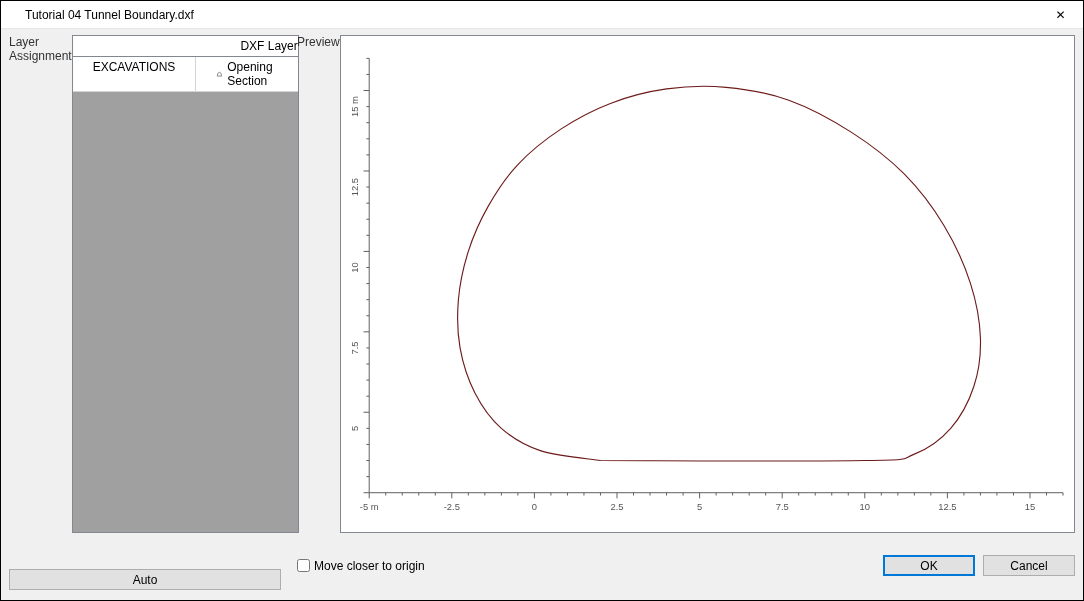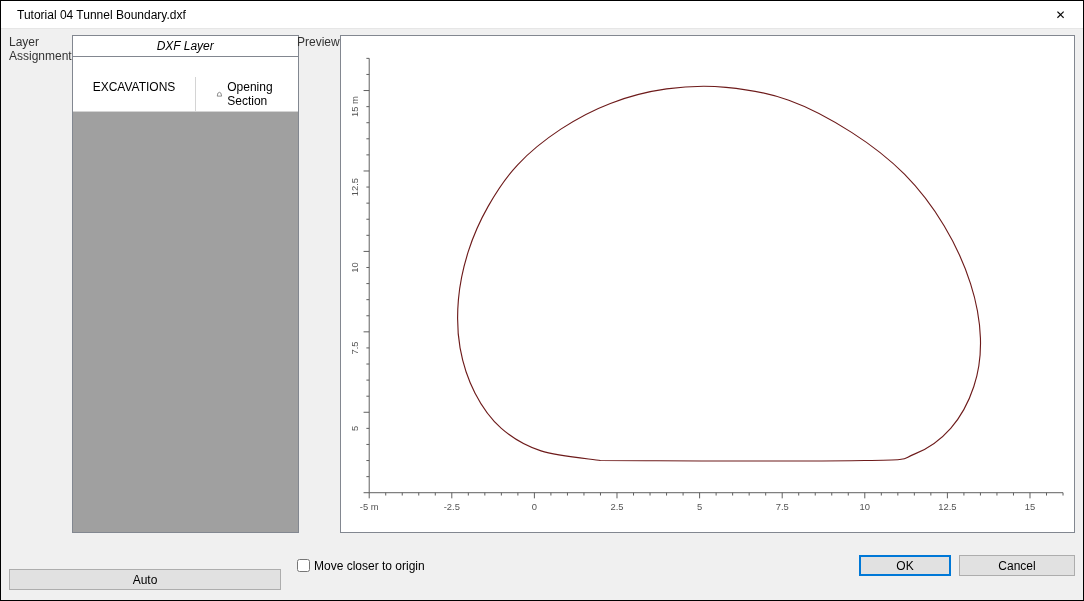--- a/index.html
+++ b/index.html
@@ -1,46 +1,46 @@
 <!DOCTYPE html>
 <html><head>
 <meta charset="utf-8">
 <style>
 * { box-sizing: border-box; margin: 0; padding: 0; font-family: "Segoe UI", Tahoma, sans-serif; font-size: 12px; }
 body { background: #fff; }
 
 .window { width: 1084px; height: 601px; border: 1px solid #000; background: #f0f0f0; display: flex; flex-direction: column; }
 
 .titlebar { height: 28px; background: #fff; display: flex; align-items: center; border-bottom: 1px solid #e6e6e6; }
-.titlebar .title { padding-left: 16px; flex: 1; }
+.titlebar .title { padding-left: 24px; flex: 1; }
 .titlebar .close { width: 45px; height: 100%; display: flex; align-items: center; justify-content: center; font-size: 16px; cursor: pointer; }
 
 .body { flex: 1; display: flex; padding: 6px 8px 0 8px; gap: 8px; min-height: 0; }
 
 .left { width: 280px; display: flex; }
 .section-label { color: #333; margin-bottom: 2px; }
 .grid { border: 1px solid #828790; background: #a0a0a0; flex: 1; display: flex; flex-direction: column; }
 .grid-header { display: flex; background: #f0f0f0; }
-.grid-header .cell { flex: 1; text-align: center; padding: 3px 16px; border-right: 1px solid #828790; border-bottom: 1px solid #828790; background: #fff; font-style: italic; }
+.grid-header .cell { flex: 1; text-align: right; padding: 3px 0; border-right: 1px solid #828790; border-bottom: 1px solid #828790; background: #fff; }
 .grid-header .cell:last-child { border-right: none; }
 .grid-row { display: flex; background: #fff; border-bottom: 1px solid #d4d4d4; }
-.grid-row .cell { flex: 1; padding: 3px 20px; border-right: 1px solid #d4d4d4; margin-top: 20px; }
+.grid-row .cell { flex: 1; padding: 3px 20px; border-right: 1px solid #d4d4d4; }
 .grid-row .cell:last-child { border-right: none; display: flex; align-items: center; gap: 4px; }
 .btype-icon { width: 12px; height: 12px; display: inline-block; }
 
 .right { flex: 1; display: flex; flex-direction: row; min-width: 0; }
 .preview { flex: 1; border: 1px solid #828790; background: #fff; position: relative; overflow: hidden; }
 .preview svg { width: 100%; height: 100%; display: block; }
 
 .footer { display: flex; align-items: center; padding: 8px 8px 10px 8px; gap: 8px; }
 .left-actions { width: 280px; display: flex; gap: 6px; padding-right: 8px; }
 .btn { height: 21px; border: 1px solid #adadad; background: #e1e1e1; padding: 0 8px; cursor: pointer; }
 .btn.wide { flex: 1; margin-top: 28px; }
 .ok-btn { border: 2px solid #0078d7; background: #e1e1e1; width: 92px; }
-.cancel-btn { width: 116px; }
+.cancel-btn { width: 92px; }
 
 .checkbox { display: flex; align-items: center; gap: 4px; cursor: pointer; }
 .checkbox input { margin: 0; }
 
 .spacer { flex: 1; }
 
 
 .axis-tick { font-size: 10px; fill: #555; }
 .axis-line, .tick-mark { stroke: #555; stroke-width: 1; }
 .tunnel-path { fill: none; stroke: #6d1a1a; stroke-width: 1.2; }

